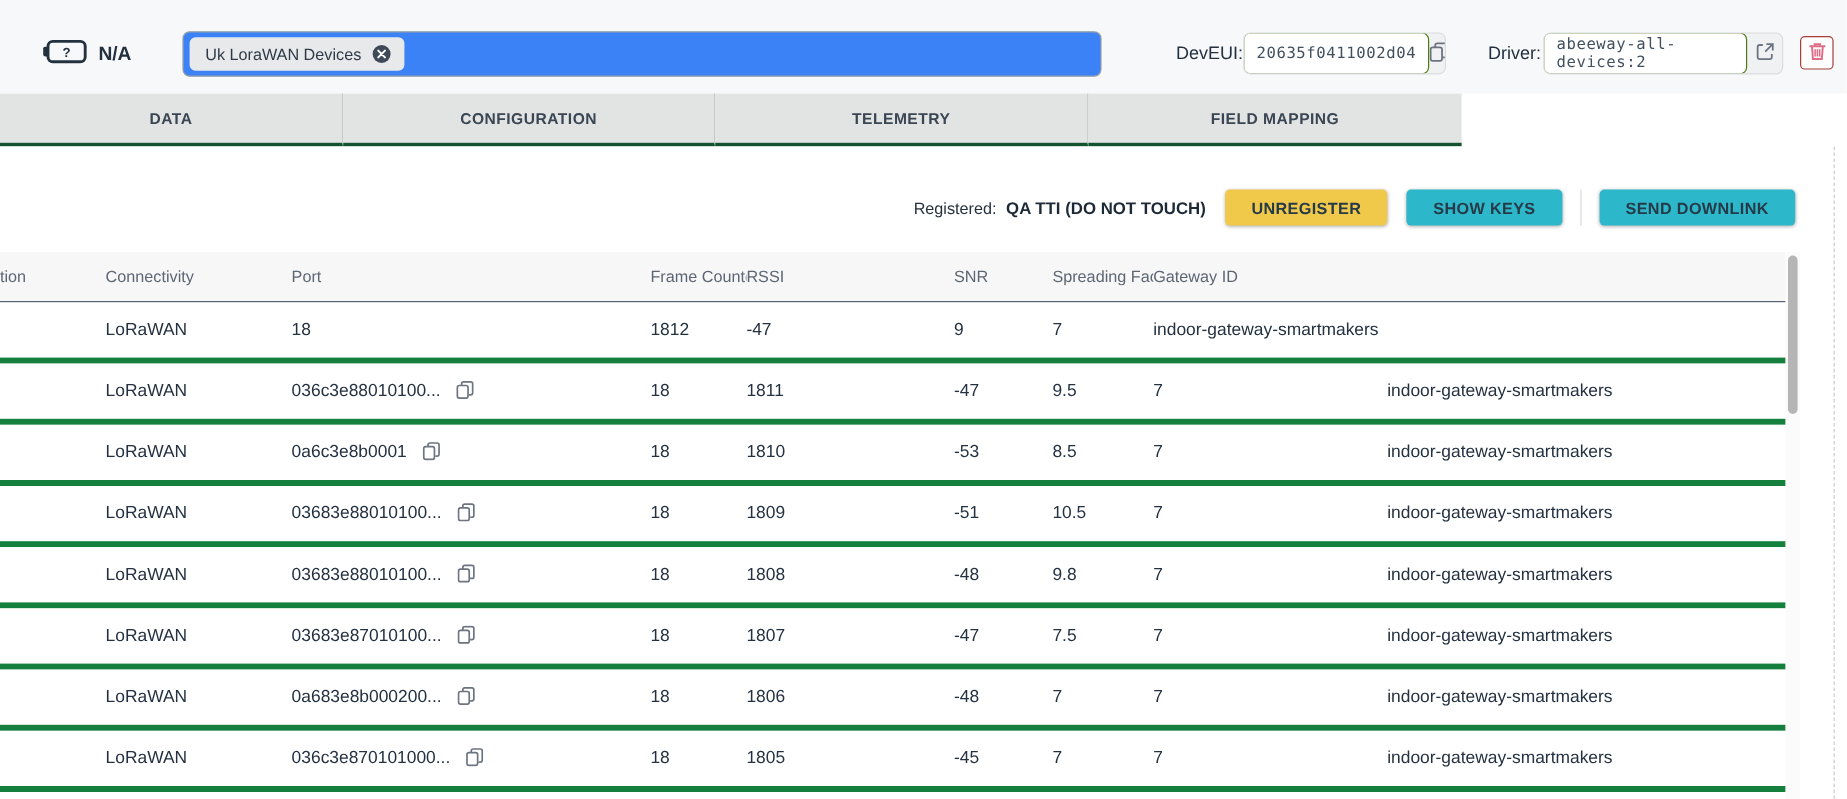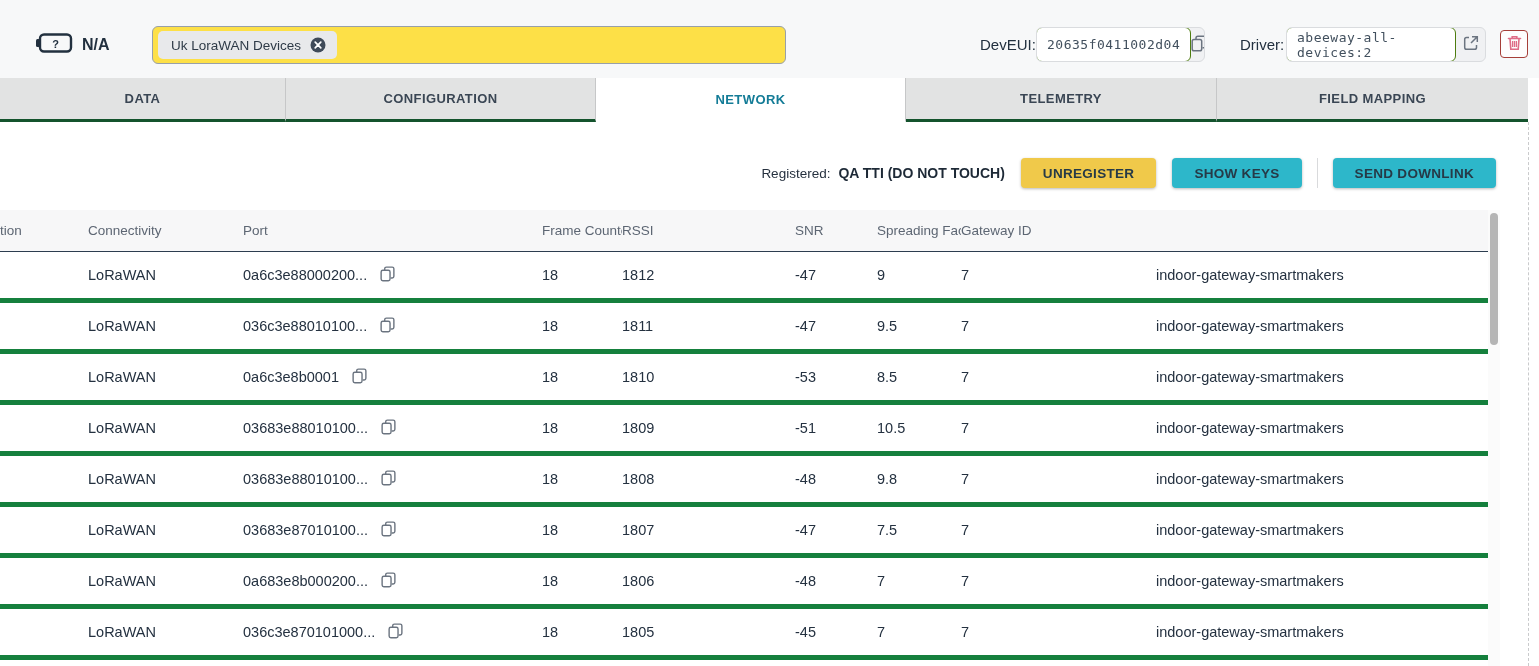--- a/index.html
+++ b/index.html
@@ -4,21 +4,21 @@
 <style>
   * { margin:0; padding:0; box-sizing:border-box; }
   html,body { width:1539px; height:666px; overflow:hidden; background:#ffffff;
     font-family:"Liberation Sans", sans-serif; color:#243140; }
   .page { position:relative; width:1539px; height:666px; }
 
   
   .topbar { position:absolute; top:0; left:0; width:1539px; height:78px; background:#f7f8f9; }
   .device-status { position:absolute; left:35px; top:32px; display:flex; align-items:center; gap:9px; }
   .device-status .na { font-size:16px; font-weight:bold; color:#22303f; }
-  .search-box { position:absolute; left:152px; top:26px; width:634px; height:38px; background:#fde047;
+  .search-box { position:absolute; left:152px; top:26px; width:766px; height:38px; background:#3b82f6;
     border:1px solid #98a0a8; border-radius:6px; display:flex; align-items:center; padding:0 5px; }
   .chip { display:flex; align-items:center; gap:9px; background:#e8e9eb; border-radius:5px;
     height:28px; padding:0 11px 0 13px; font-size:13.5px; color:#2e3a47; cursor:default; }
   .chip-x svg { display:block; }
 
   .meta-label { position:absolute; top:36px; font-size:15px; color:#22303f; }
   .value-group { position:absolute; top:27px; height:35px; background:#f0f1f3; border:1px solid #dadcdf;
     border-radius:6px; display:flex; align-items:center; overflow:hidden; }
   .value-inner { background:#ffffff; border:1px solid #4d7c0f; border-radius:6px; height:35px;
     display:flex; align-items:center; padding:0 10px; margin:-1px 0 -1px -1px; }
@@ -133,21 +133,20 @@
           <path d="M3 3.8 L3.8 14.2 H11.2 L12 3.8" stroke="#df6d87" stroke-width="1.6"></path>
           <path d="M5.6 6 V12 M7.5 6 V12 M9.4 6 V12" stroke="#df6d87" stroke-width="1.3"></path>
         </svg>
       </span>
     </button>
   </header>
 
   <nav class="tabs">
     <div class="tab t0">DATA</div>
     <div class="tab t1">CONFIGURATION</div>
-    <div class="tab t2 active">NETWORK</div>
     <div class="tab t3">TELEMETRY</div>
     <div class="tab t4">FIELD MAPPING</div>
   </nav>
 
   <section class="panel">
 
     <div class="registered-row">
       <span class="reg-label">Registered:</span>
       <span class="reg-value">QA TTI (DO NOT TOUCH)</span>
       <button class="btn btn-yellow">UNREGISTER</button>
@@ -164,29 +163,20 @@
         <span class="cell">Frame Counter</span>
         <span class="cell">RSSI</span>
         <span class="cell">SNR</span>
         <span class="cell">Spreading Factor</span>
         <span class="cell">Gateway ID</span>
       </div>
 
       <div class="trow">
         <span class="cell"></span>
         <span class="cell">LoRaWAN</span>
-        <span class="cell payload-cell">
-          <span>0a6c3e88000200...</span>
-          <button class="copy-sm">
-              <span><svg width="15" height="16" viewBox="0 0 16 17" fill="none">
-                  <rect x="1.2" y="4.5" width="9.5" height="11.2" rx="1.8" stroke="#6b7480" stroke-width="1.5"></rect>
-                  <path d="M5 4.5 V3 a1.8 1.8 0 0 1 1.8-1.8 H13 a1.8 1.8 0 0 1 1.8 1.8 V11 a1.8 1.8 0 0 1-1.8 1.8 h-1.5" stroke="#6b7480" stroke-width="1.5"></path>
-                </svg></span>
-            </button>
-        </span>
         <span class="cell">18</span>
         <span class="cell">1812</span>
         <span class="cell">-47</span>
         <span class="cell">9</span>
         <span class="cell">7</span>
         <span class="cell">indoor-gateway-smartmakers</span>
       </div>
 
       <div class="trow">
         <span class="cell"></span>

